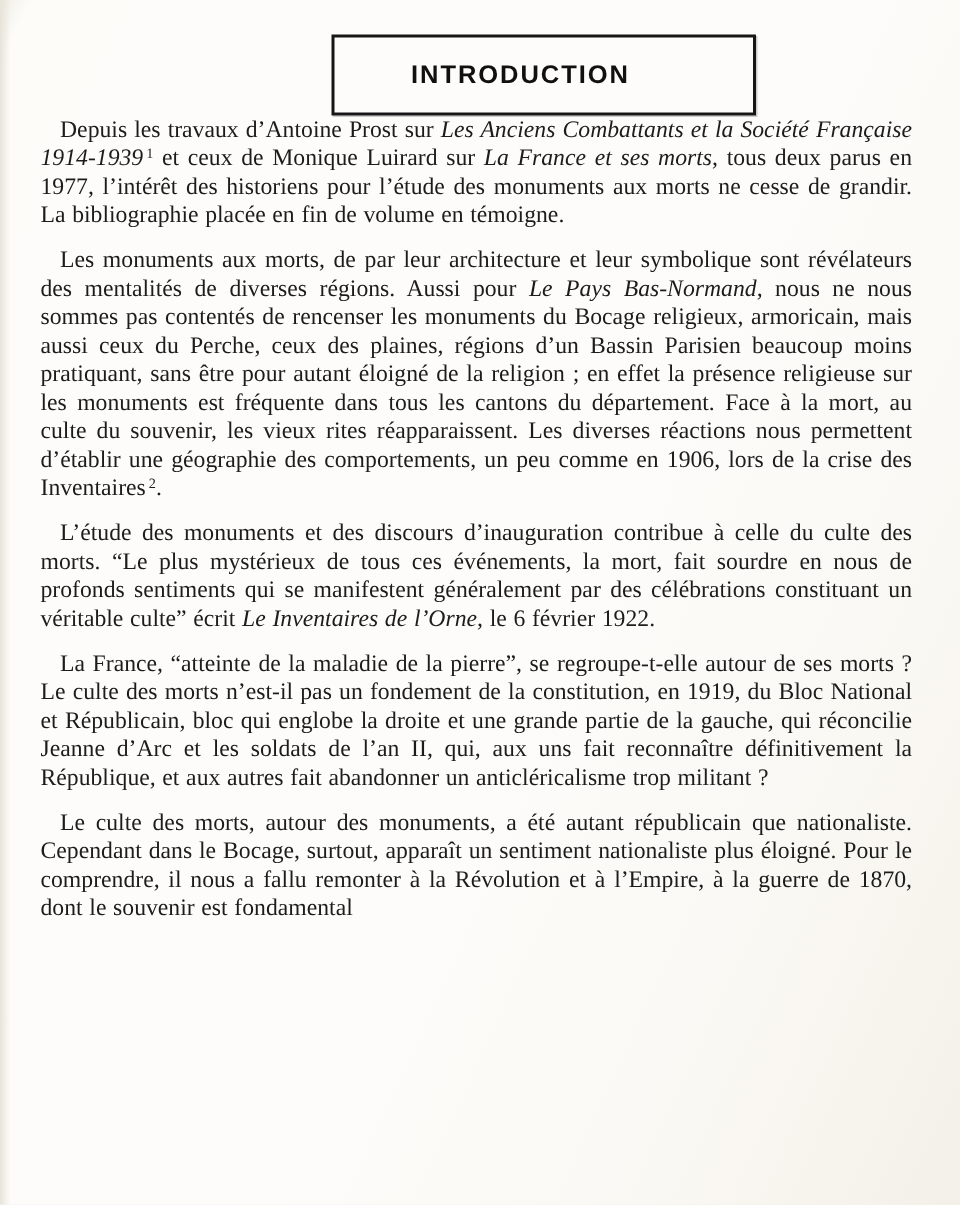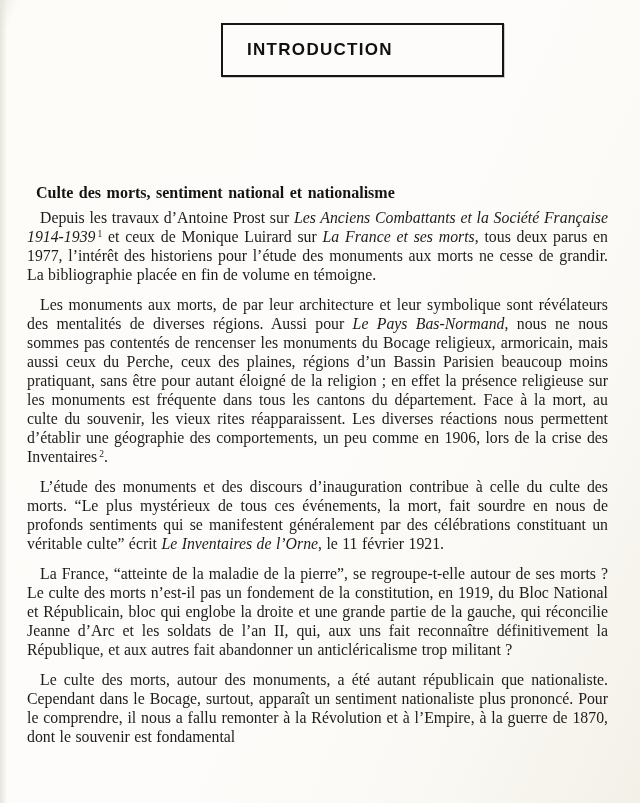--- a/index.html
+++ b/index.html
@@ -27,20 +27,21 @@
     display: flex; align-items: center;
     padding-left: 24px;
     box-shadow: 1px 1px 0 rgba(60,60,60,0.25);
   }
   .intro-title {
     font-family: "Liberation Sans", sans-serif;
     font-weight: 700;
     font-size: 17px;
     letter-spacing: 1.3px;
     color: #101010;
+    margin-left: 27px;
   }
   .content {
     position: absolute; left: 27px; top: 77px; width: 581px;
   }
   .section-heading {
     margin: 106px 0 6px 0;
     padding-left: 9px;
     font-size: 16px;
     font-weight: 700;
     line-height: 19px;
@@ -70,22 +71,21 @@
 <body>
 
 <div class="page">
   <div class="scan-edge"></div>
 
   <div class="intro-box">
     <span class="intro-title">INTRODUCTION</span>
   </div>
 
   <div class="content">
-    <h2 class="section-heading">Culte des morts, sentiment national et nationalisme</h2>
     <div>
         <p class="body-para"><span>Depuis les travaux d’Antoine Prost sur </span><em>Les Anciens Combattants et la Société Française 1914-1939</em><sup>1</sup><span> et ceux de Monique Luirard sur </span><em>La France et ses morts</em><span>, tous deux parus en 1977, l’intérêt des historiens pour l’étude des monuments aux morts ne cesse de grandir. La bibliographie placée en fin de volume en témoigne.</span></p>
         <p class="body-para"><span>Les monuments aux morts, de par leur architecture et leur symbolique sont révélateurs des mentalités de diverses régions. Aussi pour </span><em>Le Pays Bas-Normand</em><span>, nous ne nous sommes pas contentés de rencenser les monuments du Bocage religieux, armoricain, mais aussi ceux du Perche, ceux des plaines, régions d’un Bassin Parisien beaucoup moins pratiquant, sans être pour autant éloigné de la religion&nbsp;; en effet la présence religieuse sur les monuments est fréquente dans tous les cantons du département. Face à la mort, au culte du souvenir, les vieux rites réapparaissent. Les diverses réactions nous permettent d’établir une géographie des comportements, un peu comme en 1906, lors de la crise des Inventaires</span><sup>2</sup><span>.</span></p>
-        <p class="body-para"><span>L’étude des monuments et des discours d’inauguration contribue à celle du culte des morts. “Le plus mystérieux de tous ces événements, la mort, fait sourdre en nous de profonds sentiments qui se manifestent généralement par des célébrations constituant un véritable culte” écrit </span><em>Le Inventaires de l’Orne</em><span>, le 11 février 1921.</span></p>
+        <p class="body-para"><span>L’étude des monuments et des discours d’inauguration contribue à celle du culte des morts. “Le plus mystérieux de tous ces événements, la mort, fait sourdre en nous de profonds sentiments qui se manifestent généralement par des célébrations constituant un véritable culte” écrit </span><em>Le Inventaires de l’Orne</em><span>, le 6 février 1922.</span></p>
         <p class="body-para"><span>La France, “atteinte de la maladie de la pierre”, se regroupe-t-elle autour de ses morts&nbsp;? Le culte des morts n’est-il pas un fondement de la constitution, en 1919, du Bloc National et Républicain, bloc qui englobe la droite et une grande partie de la gauche, qui réconcilie Jeanne d’Arc et les soldats de l’an II, qui, aux uns fait reconnaître définitivement la République, et aux autres fait abandonner un anticléricalisme trop militant&nbsp;?</span></p>
-        <p class="body-para"><span>Le culte des morts, autour des monuments, a été autant républicain que nationaliste. Cependant dans le Bocage, surtout, apparaît un sentiment nationaliste plus prononcé. Pour le comprendre, il nous a fallu remonter à la Révolution et à l’Empire, à la guerre de 1870, dont le souvenir est fondamental</span></p>
+        <p class="body-para"><span>Le culte des morts, autour des monuments, a été autant républicain que nationaliste. Cependant dans le Bocage, surtout, apparaît un sentiment nationaliste plus éloigné. Pour le comprendre, il nous a fallu remonter à la Révolution et à l’Empire, à la guerre de 1870, dont le souvenir est fondamental</span></p>
       </div>
   </div>
 </div>
 
 </body></html>

